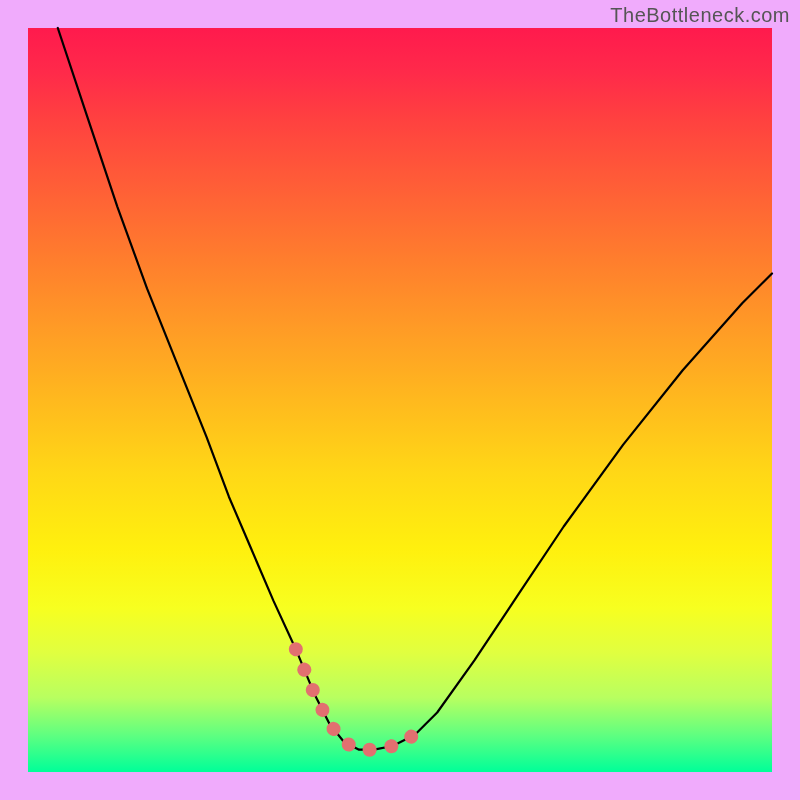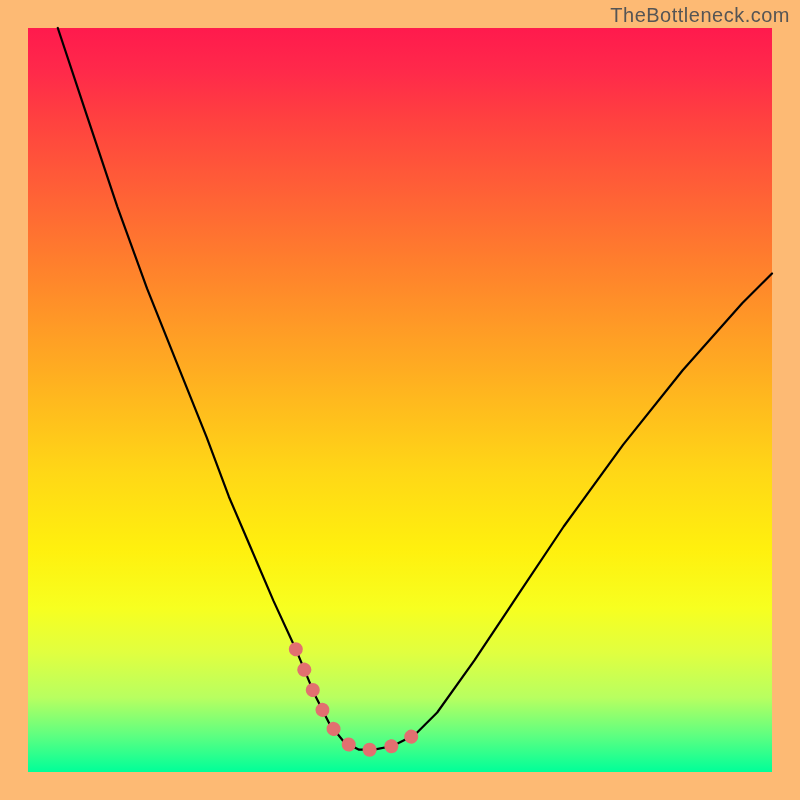--- a/index.html
+++ b/index.html
@@ -10,21 +10,21 @@
     background: #000;
     overflow: hidden;
     font-family: Arial, Helvetica, sans-serif;
   }
   .frame {
     position: absolute;
     left: 0;
     top: 0;
     width: 800px;
     height: 800px;
-    background: #fdba74;
+    background: #f0abfc;
   }
   .plot {
     position: absolute;
     left: 28px;
     top: 28px;
     width: 744px;
     height: 744px;
     
     background: linear-gradient(to bottom,
       #ff1a4d 0%,

